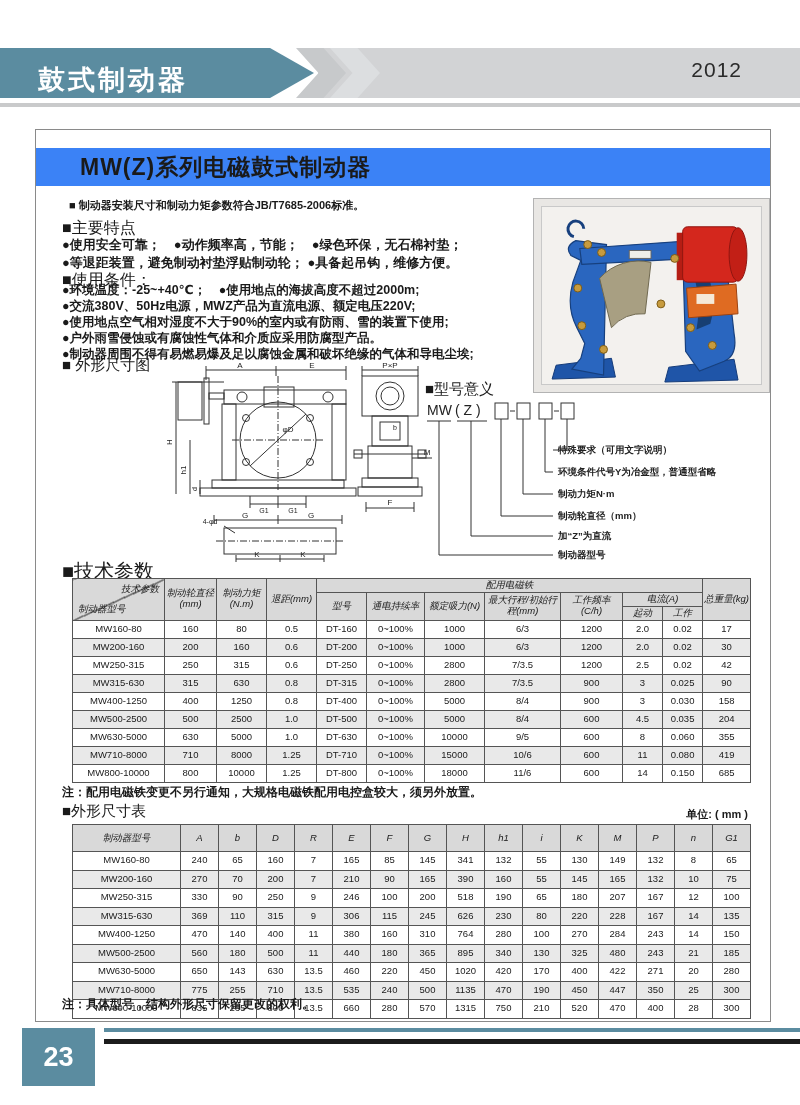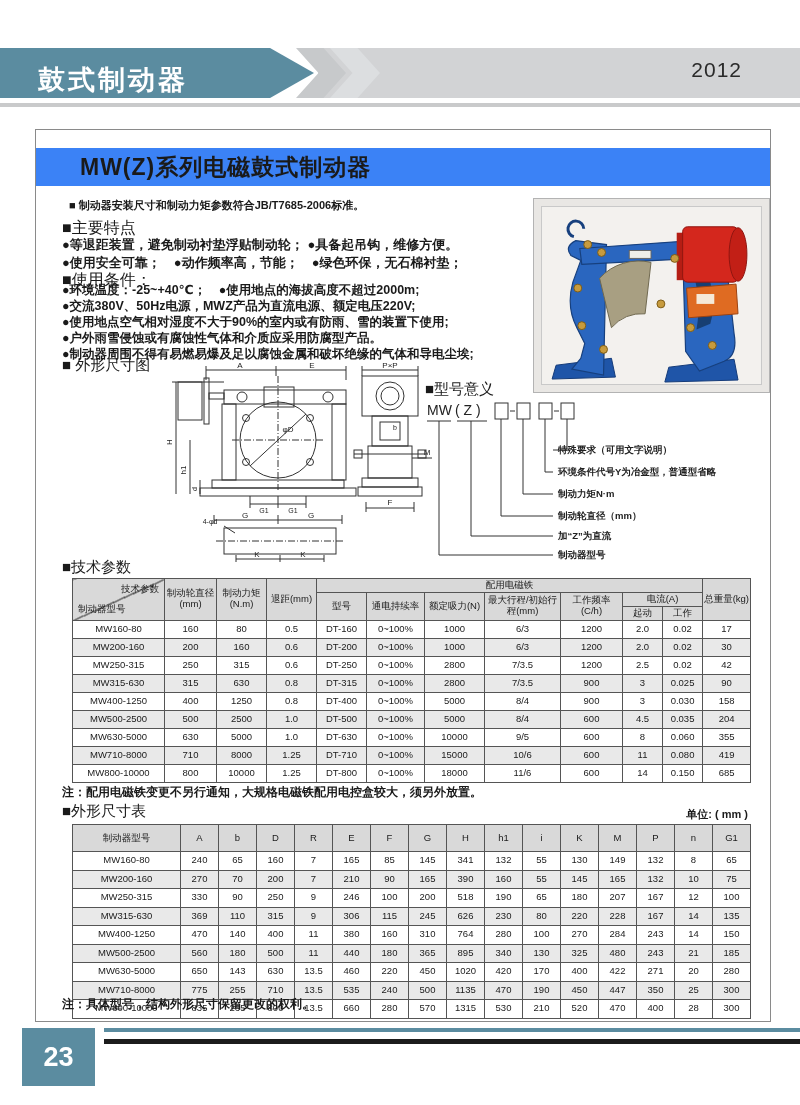--- a/index.html
+++ b/index.html
@@ -39,24 +39,24 @@
 
   
   .photo{left:497px;top:68px;width:237px;height:195px;background:#e9e7e4;border:1px solid #b3b3b3;box-sizing:border-box;}
   .photo-inner{position:absolute;left:7px;top:7px;width:221px;height:179px;border:1px solid #c9c9c9;background:#f3f1ee;box-sizing:border-box;}
 
   .drawing{left:130px;top:232px;width:342px;height:200px;}
   .model-h{left:389px;top:250px;font-size:15px;}
   .model-svg{left:389px;top:268px;width:332px;height:162px;}
 
   
-  .tech-h{left:26px;top:428px;font-size:15px;}
+  .tech-h{left:26px;top:428px;font-size:20px;}
   table{border-collapse:collapse;table-layout:fixed;}
   th,td{border:1px solid #555;text-align:center;font-size:9.5px;padding:1px 1px;overflow:hidden;font-weight:normal;line-height:1.15;}
-  thead th,thead td{background:#d9d9d9;}
+  thead th,thead td{background:#d9d9d9;font-style:italic;}
   tbody tr.alt td{background:#e9e9e9;}
   .tech-table{left:36px;top:448px;width:678px;}
   .tech-table tbody td{height:15px;}
   .dim-table{left:36px;top:694px;width:678px;}
   .dim-table tbody td{height:15.5px;}
   .dim-table thead th{height:24px;}
   td.diag{position:relative;padding:0;
     background-image:linear-gradient(to bottom right,rgba(0,0,0,0) calc(50% - 0.7px),#555 calc(50% - 0.7px),#555 calc(50% + 0.7px),rgba(0,0,0,0) calc(50% + 0.7px));
     background-color:#d9d9d9;}
   td.diag .tr{position:absolute;top:5px;right:5px;}
@@ -89,22 +89,22 @@
 
 <div class="abs content-box">
 
   <div class="abs title-bar">
     <span>MW(Z)系列电磁鼓式制动器</span>
   </div>
 
   <div class="abs std-line b-line">■ 制动器安装尺寸和制动力矩参数符合JB/T7685-2006标准。</div>
   <div class="abs sec-h feat-h">■主要特点</div>
   <div class="abs feat-list b-line" id="features">
+      <div>●使用安全可靠；　●动作频率高，节能；　●绿色环保，无石棉衬垫；</div>
       <div>●等退距装置，避免制动衬垫浮贴制动轮； ●具备起吊钩，维修方便。</div>
-      <div>●使用安全可靠；　●动作频率高，节能；　●绿色环保，无石棉衬垫；</div>
     </div>
   <div class="abs sec-h cond-h">■使用条件：</div>
   <div class="abs cond-list b-line" id="conditions">
       <div>●环境温度：-25~+40℃；　●使用地点的海拔高度不超过2000m;</div>
       <div>●交流380V、50Hz电源，MWZ产品为直流电源、额定电压220V;</div>
       <div>●使用地点空气相对湿度不大于90%的室内或有防雨、雪的装置下使用;</div>
       <div>●户外雨雪侵蚀或有腐蚀性气体和介质应采用防腐型产品。</div>
       <div>●制动器周围不得有易燃易爆及足以腐蚀金属和破坏绝缘的气体和导电尘埃;</div>
     </div>
 
@@ -633,21 +633,21 @@
         <tr>
           <td>MW800-10000</td>
           <td>835</td>
           <td>265</td>
           <td>800</td>
           <td>13.5</td>
           <td>660</td>
           <td>280</td>
           <td>570</td>
           <td>1315</td>
-          <td>530</td>
+          <td>750</td>
           <td>210</td>
           <td>520</td>
           <td>470</td>
           <td>400</td>
           <td>28</td>
           <td>300</td>
         </tr>
       </tbody>
   </table>
   <div class="abs note dim-note">注：具体型号，结构外形尺寸保留更改的权利。</div>

